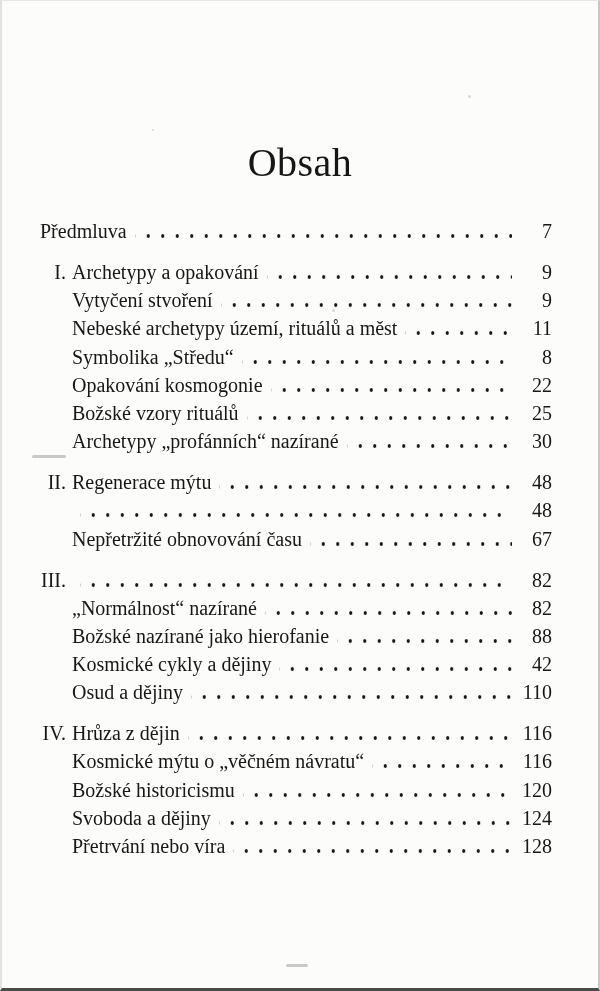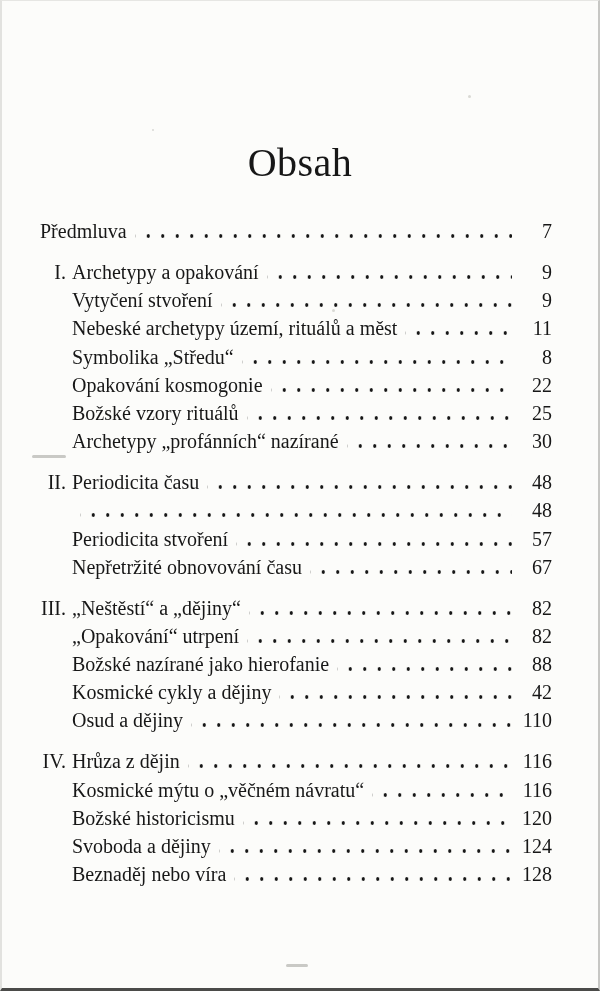--- a/index.html
+++ b/index.html
@@ -130,49 +130,43 @@
       <div class="row sub">
         <span class="label">Archetypy „profánních“ nazírané</span>
         <span class="leader"></span>
         <span class="pg">30</span>
       </div>
     </div>
 
     <div class="section">
       <div class="row">
         <span class="num">II.</span>
-        <span class="label">Periodicita času</span>
+        <span class="label">Regenerace mýtu</span>
         <span class="leader"></span>
         <span class="pg">48</span>
       </div>
       <div class="row sub">
         <span class="leader"></span>
         <span class="pg">48</span>
       </div>
       <div class="row sub">
-        <span class="label">Periodicita stvoření</span>
-        <span class="leader"></span>
-        <span class="pg">57</span>
-      </div>
-      <div class="row sub">
         <span class="label">Nepřetržité obnovování času</span>
         <span class="leader"></span>
         <span class="pg">67</span>
       </div>
     </div>
 
     <div class="section">
       <div class="row">
         <span class="num">III.</span>
-        <span class="label">„Neštěstí“ a „dějiny“</span>
         <span class="leader"></span>
         <span class="pg">82</span>
       </div>
       <div class="row sub">
-        <span class="label">„Opakování“ utrpení</span>
+        <span class="label">„Normálnost“ nazírané</span>
         <span class="leader"></span>
         <span class="pg">82</span>
       </div>
       <div class="row sub">
         <span class="label">Božské nazírané jako hierofanie</span>
         <span class="leader"></span>
         <span class="pg">88</span>
       </div>
       <div class="row sub">
         <span class="label">Kosmické cykly a dějiny</span>
@@ -202,21 +196,21 @@
         <span class="label">Božské historicismu</span>
         <span class="leader"></span>
         <span class="pg">120</span>
       </div>
       <div class="row sub">
         <span class="label">Svoboda a dějiny</span>
         <span class="leader"></span>
         <span class="pg">124</span>
       </div>
       <div class="row sub">
-        <span class="label">Beznaděj nebo víra</span>
+        <span class="label">Přetrvání nebo víra</span>
         <span class="leader"></span>
         <span class="pg">128</span>
       </div>
     </div>
 
   </div>
 
   <div class="smudge" style="left:30px; top:454px; width:34px; height:3px;"></div>
   <div class="smudge" style="left:284px; top:963px; width:22px; height:3px;"></div>
   <div class="speck" style="left:330px; top:308px; width:3px; height:3px;"></div>

